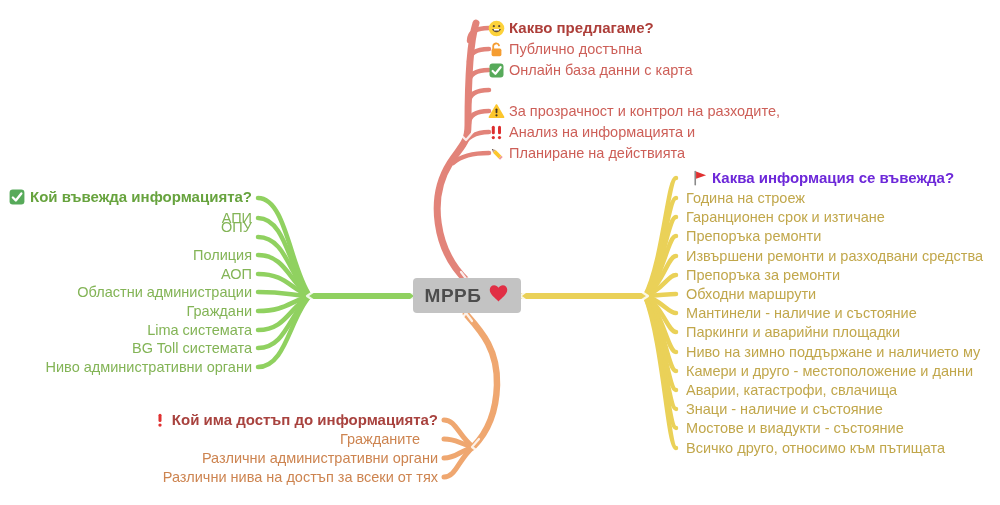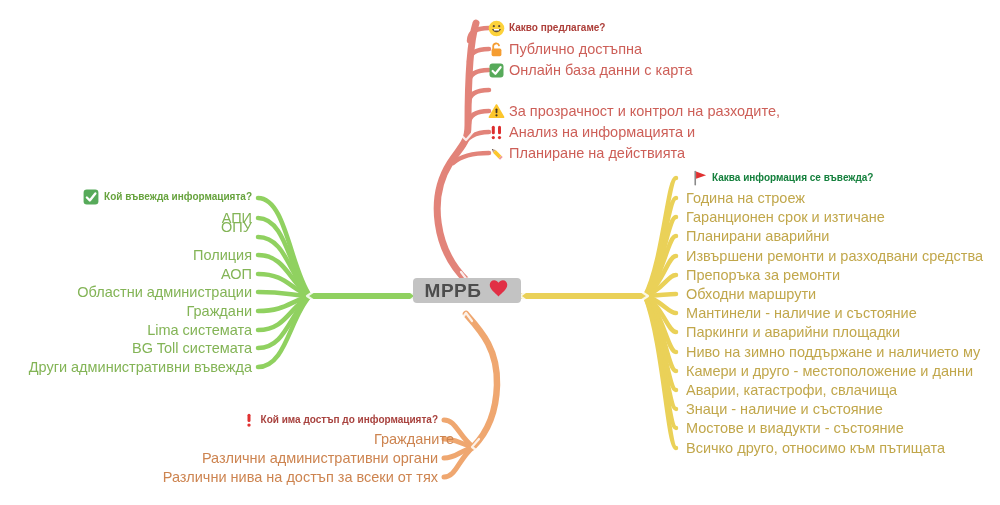--- a/index.html
+++ b/index.html
@@ -2,28 +2,28 @@
 <html><head>
 <meta charset="utf-8">
 <style>
   html,body{margin:0;padding:0;background:#fff;}
   .stage{position:relative;width:1000px;height:505px;background:#ffffff;overflow:hidden;
          font-family:"Liberation Sans",sans-serif;}
   svg.branches{position:absolute;left:0;top:0;z-index:1;}
   .row{position:absolute;height:22px;display:flex;align-items:center;gap:4px;
        white-space:nowrap;font-size:14.5px;z-index:3;line-height:22px;}
   .row .ic{flex:0 0 auto;display:flex;align-items:center;}
-  .hdr{font-weight:700;font-size:10px;}
+  .hdr{font-weight:700;font-size:15px;}
   .alignR{justify-content:flex-end;}
   
   .tI{color:#cd5f58;} .tH{color:#ad3e39;}
   .lI{color:#83b456;} .lH{color:#67a33e;}
-  .rI{color:#c1a74b;} .rH{color:#15803d;}
+  .rI{color:#c1a74b;} .rH{color:#6d28d9;}
   .bI{color:#cd8450;} .bH{color:#a8423e;}
-  .center-node{position:absolute;left:413px;top:278px;width:108px;height:25px;background:#c3c3c3;
+  .center-node{position:absolute;left:413px;top:278px;width:108px;height:35px;background:#c3c3c3;
        border-radius:4px;display:flex;align-items:center;justify-content:center;gap:7px;z-index:4;}
   .center-label{font-weight:700;font-size:19px;color:#4d4d4d;letter-spacing:.5px;}
 </style>
 </head>
 <body>
 
 <div class="stage">
 
   <svg class="branches" width="1000" height="505" viewBox="0 0 1000 505">
     <g fill="none" stroke-linecap="round" stroke-linejoin="round">
@@ -194,40 +194,40 @@
   <div class="row lI alignR" style="right:748px;top:300px;">
       <span>Граждани</span>
     </div>
   <div class="row lI alignR" style="right:748px;top:337px;">
       <span>BG Toll системата</span>
     </div>
   <div class="row lI alignR" style="right:748px;top:319px;">
       <span>Lima системата</span>
     </div>
   <div class="row lI alignR" style="right:748px;top:356px;">
-      <span>Други административни въвежда</span>
+      <span>Ниво административни органи</span>
     </div>
 
   <div class="row hdr rH" style="left:690px;top:167px;">
     <span class="ic">
       <svg width="18" height="18" viewBox="0 0 17 17">
           <rect x="4.2" y="1.6" width="1.5" height="14" rx=".75" fill="#8a8a8a"></rect>
           <path d="M5.7 2.4 L15.2 5.8 L5.7 9.2 Z" fill="#e03131"></path>
         </svg>
     </span>
     <span>Каква информация се въвежда?</span>
   </div>
   <div class="row rI" style="left:686px;top:187px;">
       <span>Година на строеж</span>
     </div>
   <div class="row rI" style="left:686px;top:206px;">
       <span>Гаранционен срок и изтичане</span>
     </div>
   <div class="row rI" style="left:686px;top:225px;">
-      <span>Планирани аварийни</span>
+      <span>Препоръка ремонти</span>
     </div>
   <div class="row rI" style="left:686px;top:245px;">
       <span>Извършени ремонти и разходвани средства</span>
     </div>
   <div class="row rI" style="left:686px;top:264px;">
       <span>Препоръка за ремонти</span>
     </div>
   <div class="row rI" style="left:686px;top:283px;">
       <span>Обходни маршрути</span>
     </div>
@@ -258,21 +258,21 @@
 
   <div class="row hdr bH alignR" style="right:562px;top:409px;">
     <span class="ic">
       <svg width="16" height="16" viewBox="0 0 17 17">
           <rect x="6.9" y="1.8" width="3.2" height="8.8" rx="1.6" fill="#e03131"></rect>
           <circle cx="8.5" cy="13.9" r="1.8" fill="#e03131"></circle>
         </svg>
     </span>
     <span>Кой има достъп до информацията?</span>
   </div>
-  <div class="row bI alignR" style="right:546px;top:428px;">
+  <div class="row bI alignR" style="right:580px;top:428px;">
       <span>Гражданите</span>
     </div>
   <div class="row bI alignR" style="right:562px;top:447px;">
       <span>Различни административни органи</span>
     </div>
   <div class="row bI alignR" style="right:562px;top:466px;">
       <span>Различни нива на достъп за всеки от тях</span>
     </div>
 
 </div>

